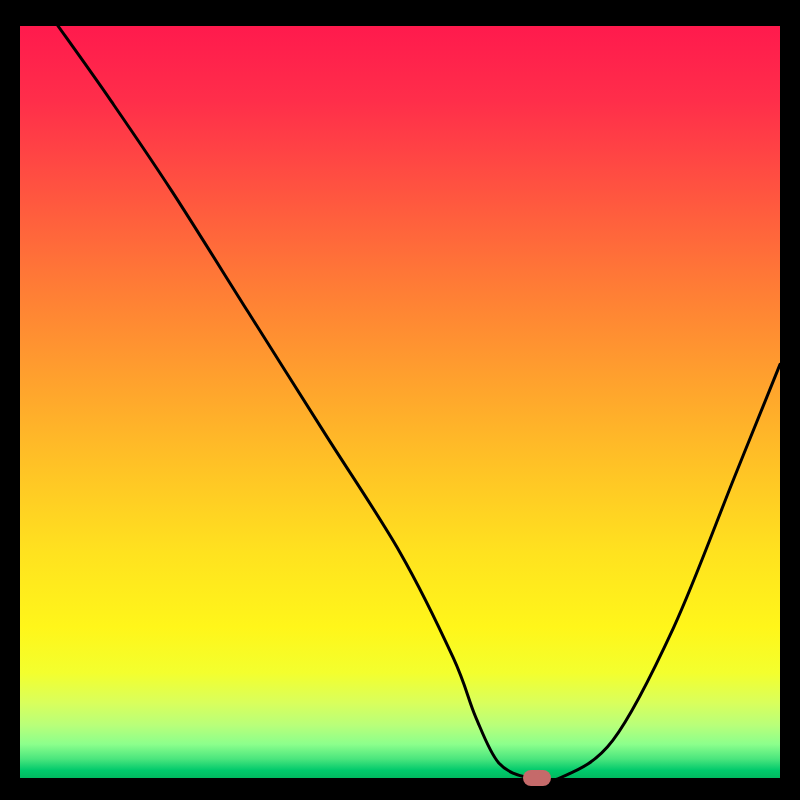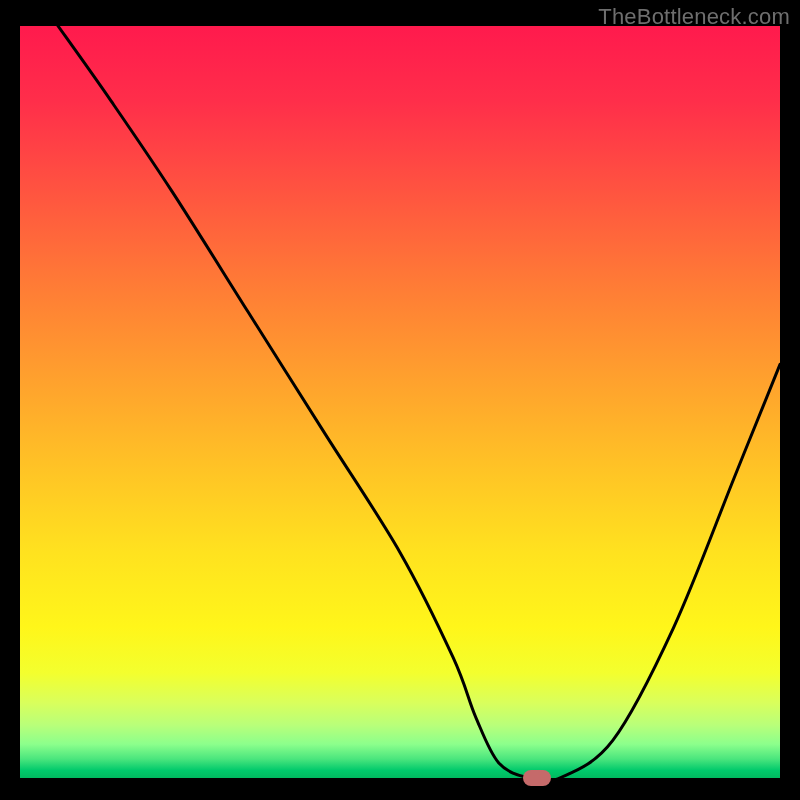--- a/index.html
+++ b/index.html
@@ -67,21 +67,20 @@
     border-radius: 8px;
     background: #c56a6a;
     transform: translate(-50%, -50%);
   }
 </style>
 </head>
 <body>
 
 <div class="frame">
 
-  <div class="watermark">TheBottleneck.com</div>
 
   <div class="plot">
     <div class="gradient"></div>
 
     <svg class="curve" viewBox="0 0 760 752" preserveAspectRatio="none">
       <path d="M 38.0 0.0 C 46.9 12.5, 72.2 47.6, 91.2 75.2 C 110.2 102.8, 129.2 130.3, 152.0 165.4 C 174.8 200.5, 202.7 245.7, 228.0 285.8 C 253.3 325.9, 278.7 366.0, 304.0 406.1 C 329.3 446.2, 358.5 488.8, 380.0 526.4 C 401.5 564.0, 420.5 604.1, 433.2 631.7 C 445.9 659.3, 448.4 674.3, 456.0 691.8 C 463.6 709.4, 469.9 726.9, 478.8 737.0 C 487.7 747.0, 499.1 749.5, 509.2 752.0 C 519.3 754.5, 525.7 758.3, 539.6 752.0 C 553.5 745.7, 573.8 739.5, 592.8 714.4 C 611.8 689.3, 633.3 645.5, 653.6 601.6 C 673.9 557.7, 696.7 495.1, 714.4 451.2 C 732.1 407.3, 752.4 357.2, 760.0 338.4" fill="none" stroke="#000000" stroke-width="3" stroke-linecap="round" stroke-linejoin="round"></path>
     </svg>
 
     <div class="marker" style="left: 516.8px; top: 752px; background: rgb(197, 106, 106);"></div>
   </div>

